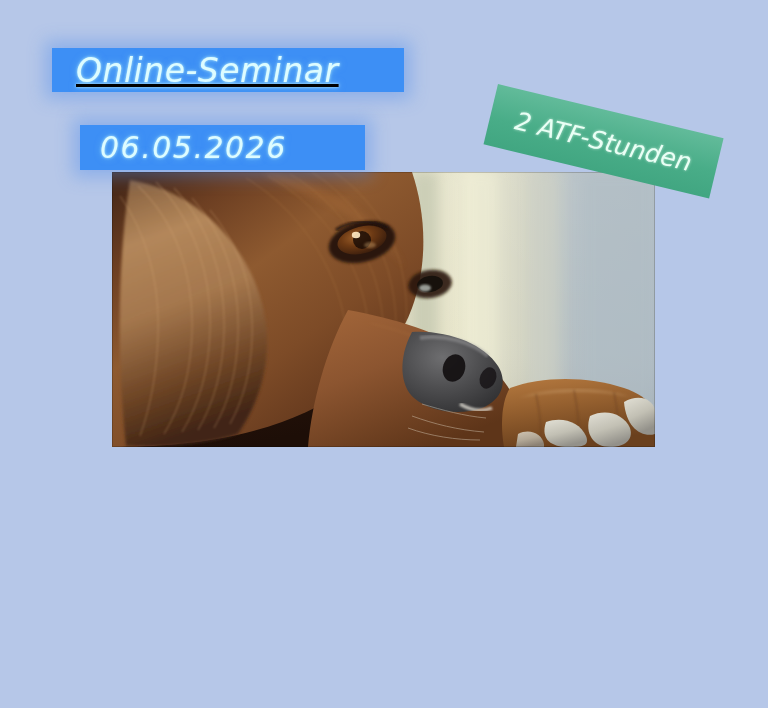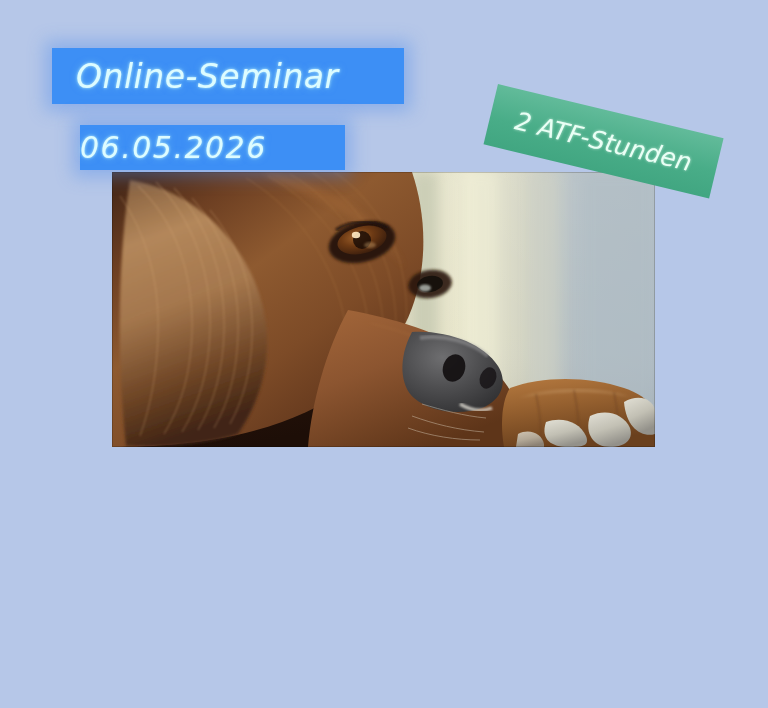--- a/index.html
+++ b/index.html
@@ -53,34 +53,35 @@
     font-style: italic;
     font-weight: 400;
     text-shadow: 0 0 3px rgba(200, 250, 255, 0.85),
                  0 0 7px rgba(140, 220, 250, 0.55);
   }
 
   #title-box {
     left: 52px;
     top: 48px;
     width: 328px;
-    height: 56px;
+    height: 44px;
     padding-left: 24px;
+    text-decoration: underline;
   }
   #title-box .label-text {
     font-size: 33px;
     letter-spacing: 0.5px;
   }
 
   #date-box {
     left: 80px;
     top: 125px;
     width: 265px;
     height: 45px;
-    padding-left: 0;
+    padding-left: 20px;
   }
   #date-box .label-text {
     font-size: 30px;
     letter-spacing: 1.5px;
   }
 
   
   #atf-badge {
     position: absolute;
     left: 498px;

